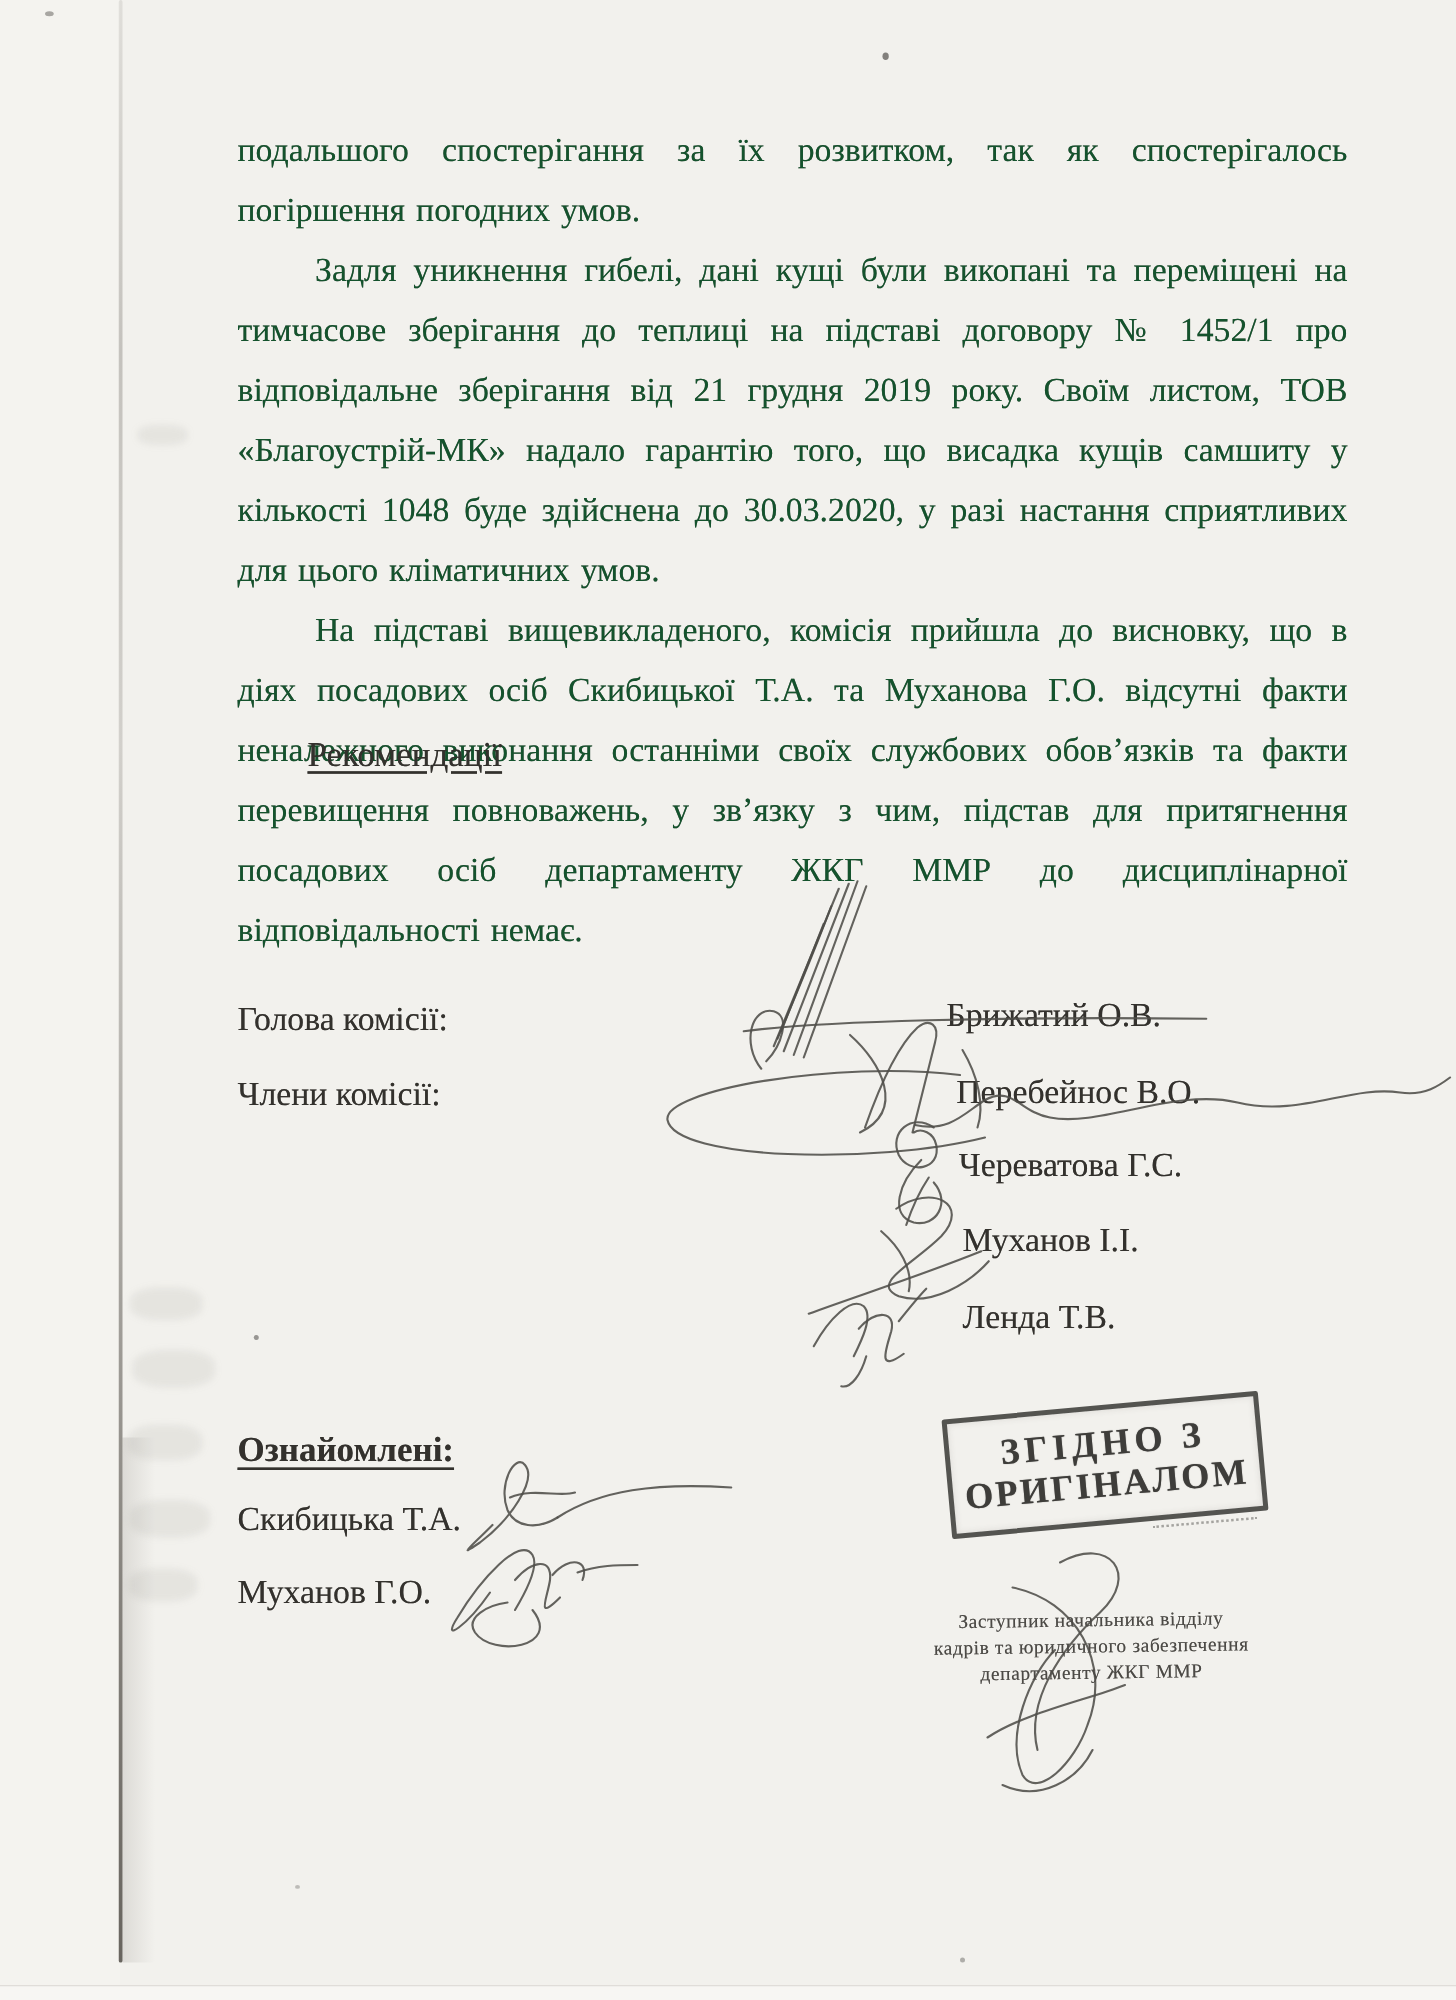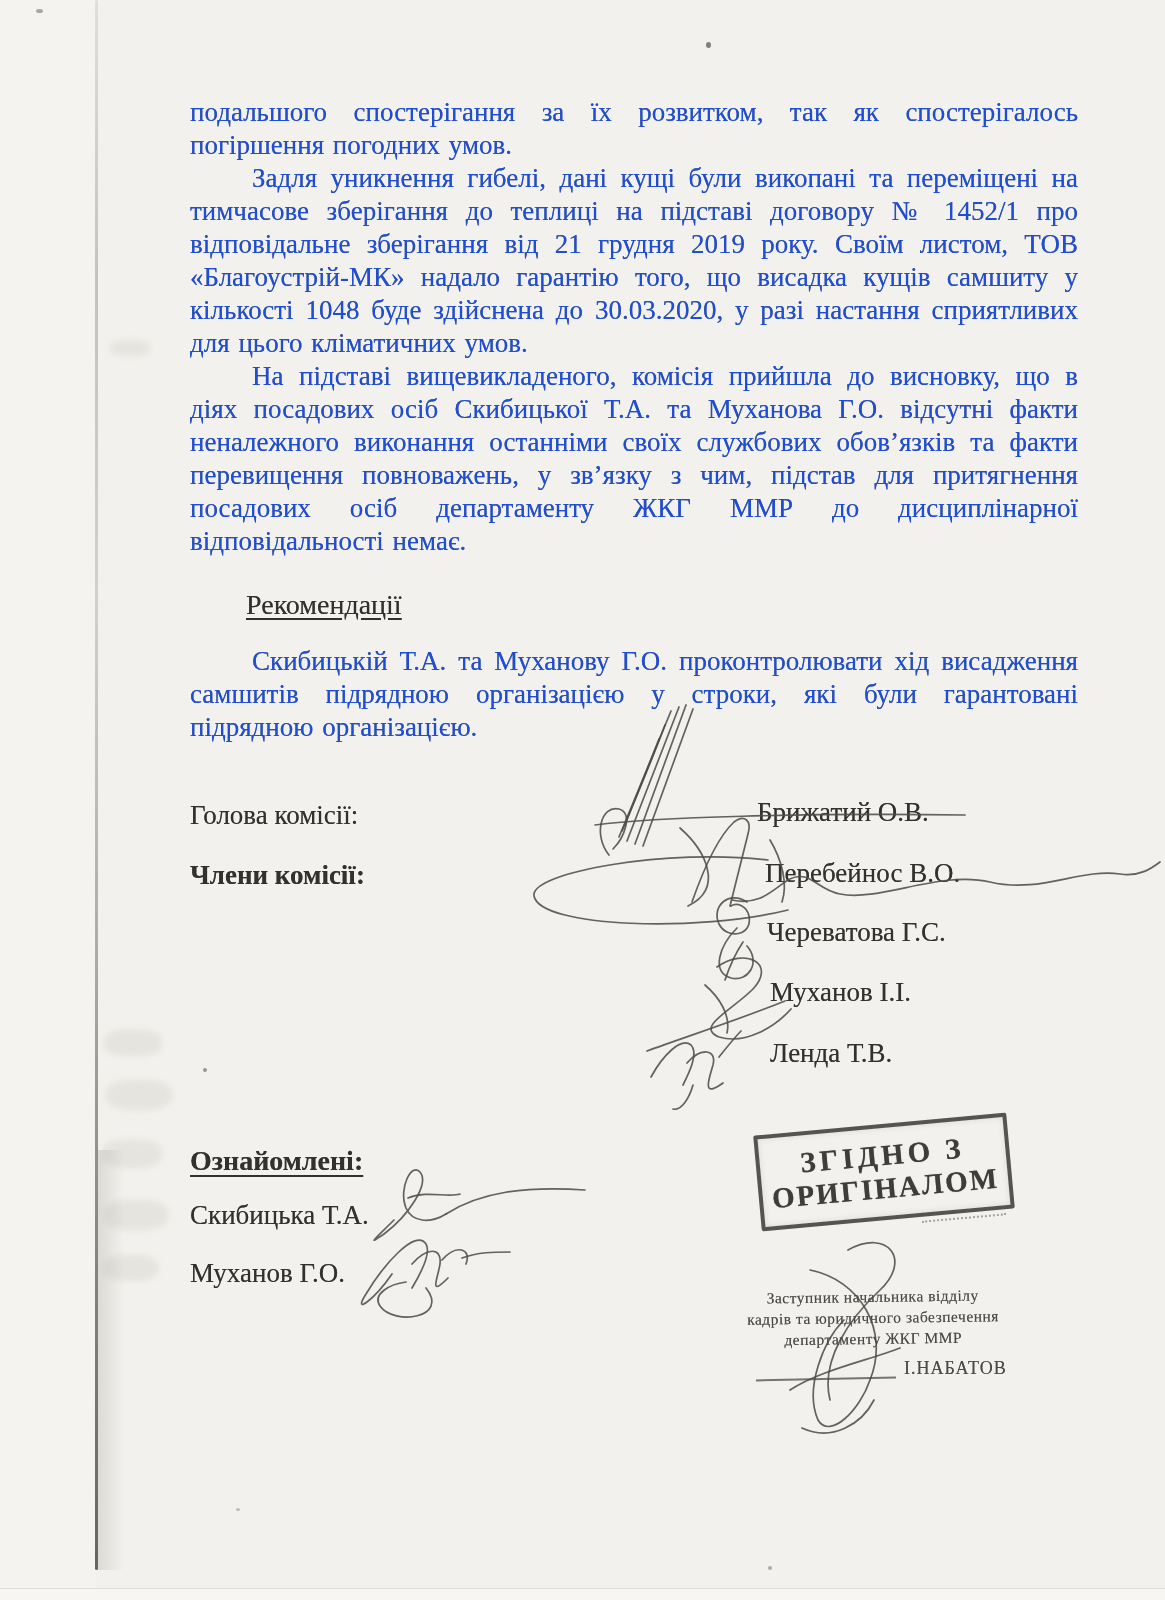--- a/index.html
+++ b/index.html
@@ -27,21 +27,21 @@
     background:linear-gradient(to right, rgba(120,116,110,.18), rgba(120,116,110,0));
   }
   .bottom-strip{position:absolute;left:0;top:1588px;width:1165px;height:12px;
     background:#f7f6f3;border-top:1px solid rgba(180,176,168,.35);}
   .smudge{position:absolute;background:rgba(120,116,108,.10);filter:blur(3px);border-radius:40%;}
   .speck{position:absolute;background:#5c5a56;border-radius:50%;opacity:.75;}
 
   
   .doc-text{
     position:absolute;left:190px;width:888px;
-    font-size:27px;line-height:33px;color:#1d4ed8;
+    font-size:27px;line-height:48px;color:#14532d;
     text-align:justify;word-spacing:2px;
     text-shadow:0 0 .5px rgba(40,38,34,.6);
   }
   .doc-text p{margin:0;text-indent:62px;}
   .doc-text p.no-indent{text-indent:0;}
 
   .heading{
     position:absolute;left:246px;top:589px;
     font-size:28px;color:#33312d;text-decoration:underline;
     text-underline-offset:4px;text-shadow:0 0 .5px rgba(40,38,34,.6);
@@ -106,28 +106,25 @@
   <div class="speck" style="left:768px;top:1566px;width:4px;height:4px;opacity:.45;"></div>
   <div class="speck" style="left:236px;top:1508px;width:4px;height:3px;opacity:.35;"></div>
 
   <div class="doc-text" style="top:96px;">
     <p class="no-indent">подальшого спостерігання за їх розвитком, так як спостерігалось погіршення погодних умов.</p>
     <p>Задля уникнення гибелі, дані кущі були викопані та переміщені на тимчасове зберігання до теплиці на підставі договору № 1452/1 про відповідальне зберігання від 21 грудня 2019 року. Своїм листом, ТОВ «Благоустрій-МК» надало гарантію того, що  висадка кущів самшиту у кількості 1048 буде здійснена до 30.03.2020, у разі настання сприятливих для цього кліматичних умов.</p>
     <p>На підставі вищевикладеного, комісія прийшла до висновку, що в діях посадових осіб Скибицької Т.А. та Муханова Г.О. відсутні факти неналежного виконання останніми своїх службових обов’язків та факти перевищення повноважень, у зв’язку з чим, підстав для притягнення посадових осіб департаменту ЖКГ ММР до дисциплінарної відповідальності немає.</p>
   </div>
 
   <div class="heading">Рекомендації</div>
-  <div class="doc-text" style="top:645px;">
-    <p>Скибицькій Т.А. та Муханову Г.О. проконтролювати хід висадження самшитів підрядною організацією у строки, які були гарантовані підрядною організацією.</p>
-  </div>
 
   <div class="label" style="left:190px;top:800px;">Голова комісії:</div>
   <div class="label" style="left:757px;top:797px;">Брижатий О.В.</div>
 
-  <div class="label" style="left:190px;top:860px;font-weight:bold;">Члени комісії:</div>
+  <div class="label" style="left:190px;top:860px;">Члени комісії:</div>
   <div class="label" style="left:765px;top:858px;">Перебейнос В.О.</div>
   <div class="label" style="left:767px;top:917px;">Череватова Г.С.</div>
   <div class="label" style="left:770px;top:977px;">Муханов І.І.</div>
   <div class="label" style="left:770px;top:1038px;">Ленда Т.В.</div>
 
   <div class="label bold-underline" style="left:190px;top:1145px;">Ознайомлені:</div>
   <div class="label" style="left:190px;top:1200px;">Скибицька Т.А.</div>
   <div class="label" style="left:190px;top:1258px;">Муханов Г.О.</div>
 
   <svg class="sig" style="left:575px;top:705px;" width="400" height="155" viewBox="0 0 400 155">
@@ -193,18 +190,14 @@
     <div class="l1">ЗГІДНО З</div>
     <div class="l2">ОРИГІНАЛОМ</div>
   </div>
   <div class="stamp-dash"></div>
 
   <div class="cert-block">
     <div>Заступник начальника відділу</div>
     <div>кадрів та юридичного забезпечення</div>
     <div>департаменту ЖКГ ММР</div>
   </div>
-  <div class="cert-sign-row">
-    <div class="cert-line"></div>
-    <div class="cert-name">І.НАБАТОВ</div>
-  </div>
 
 </div>
 
 </body></html>

